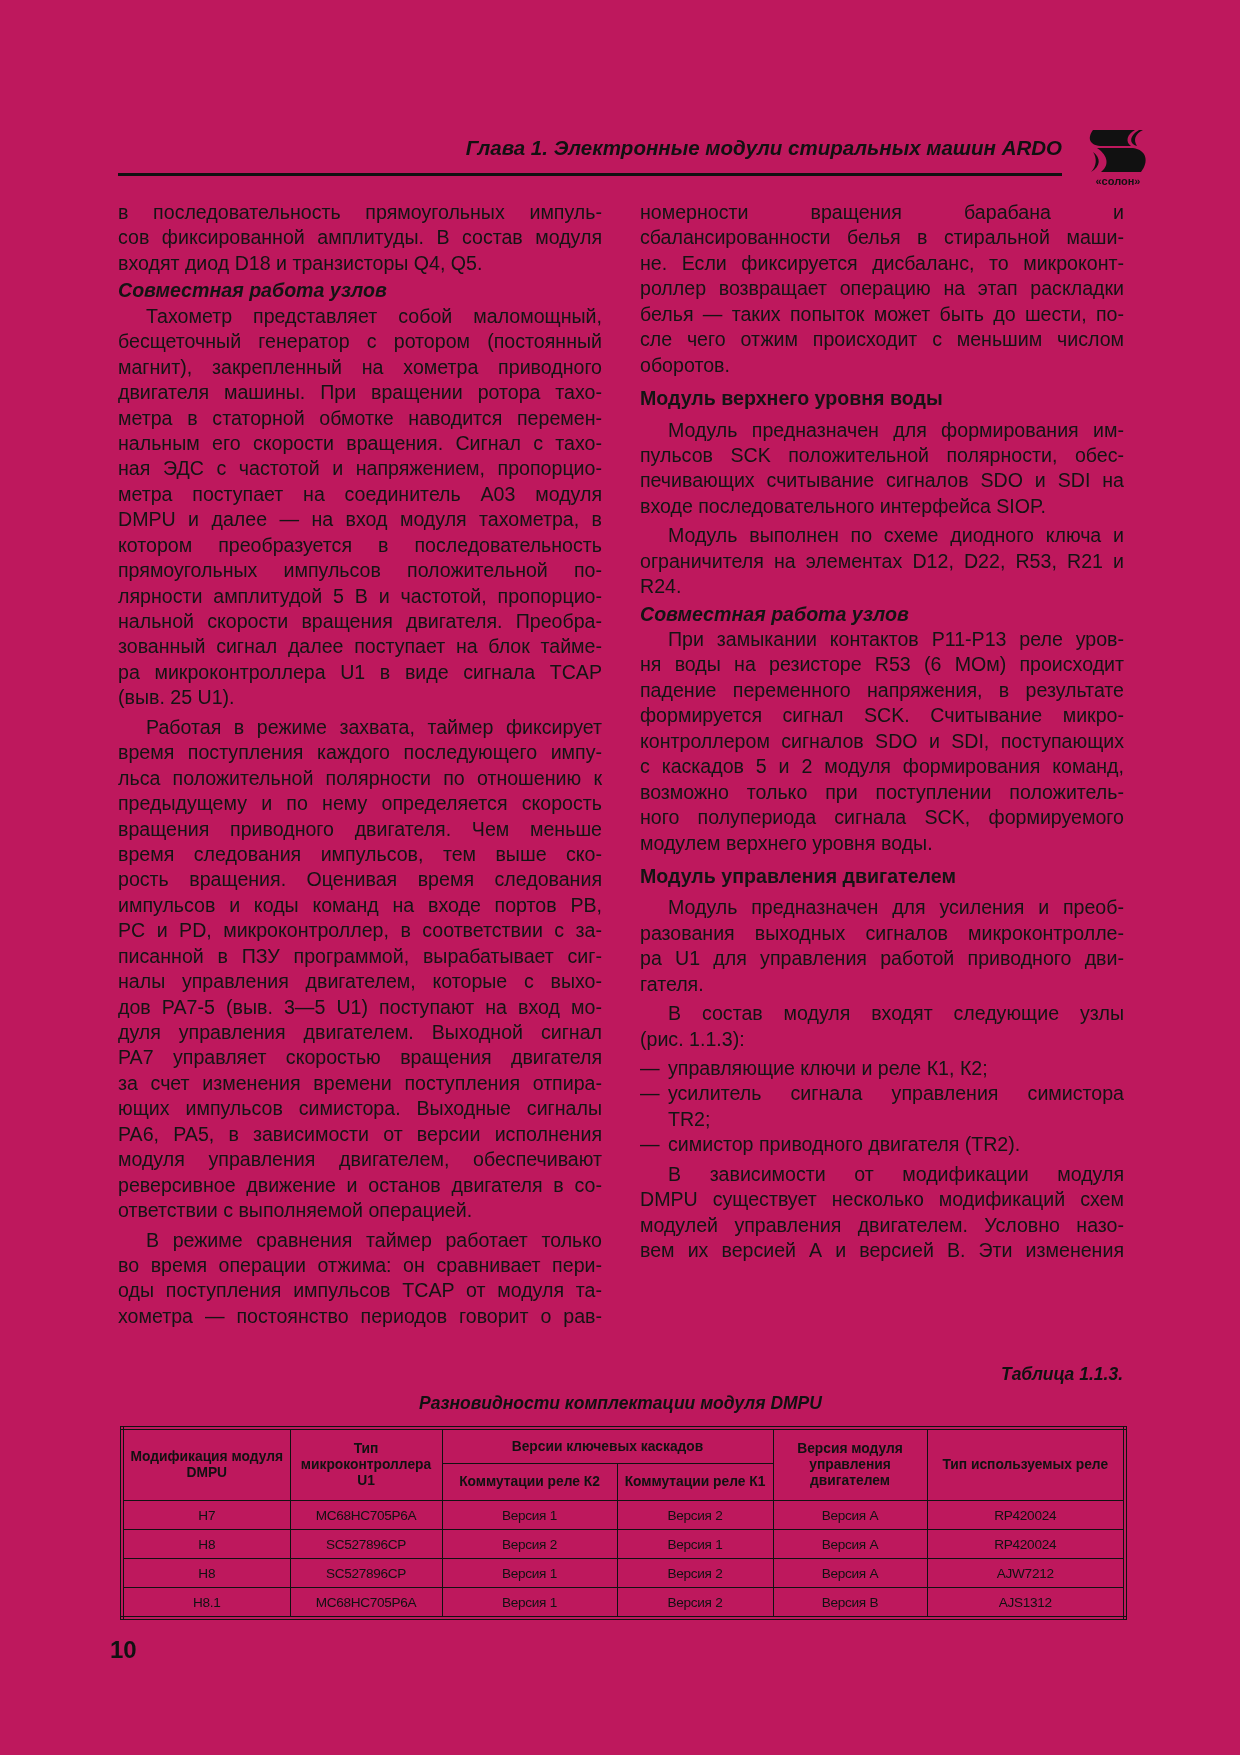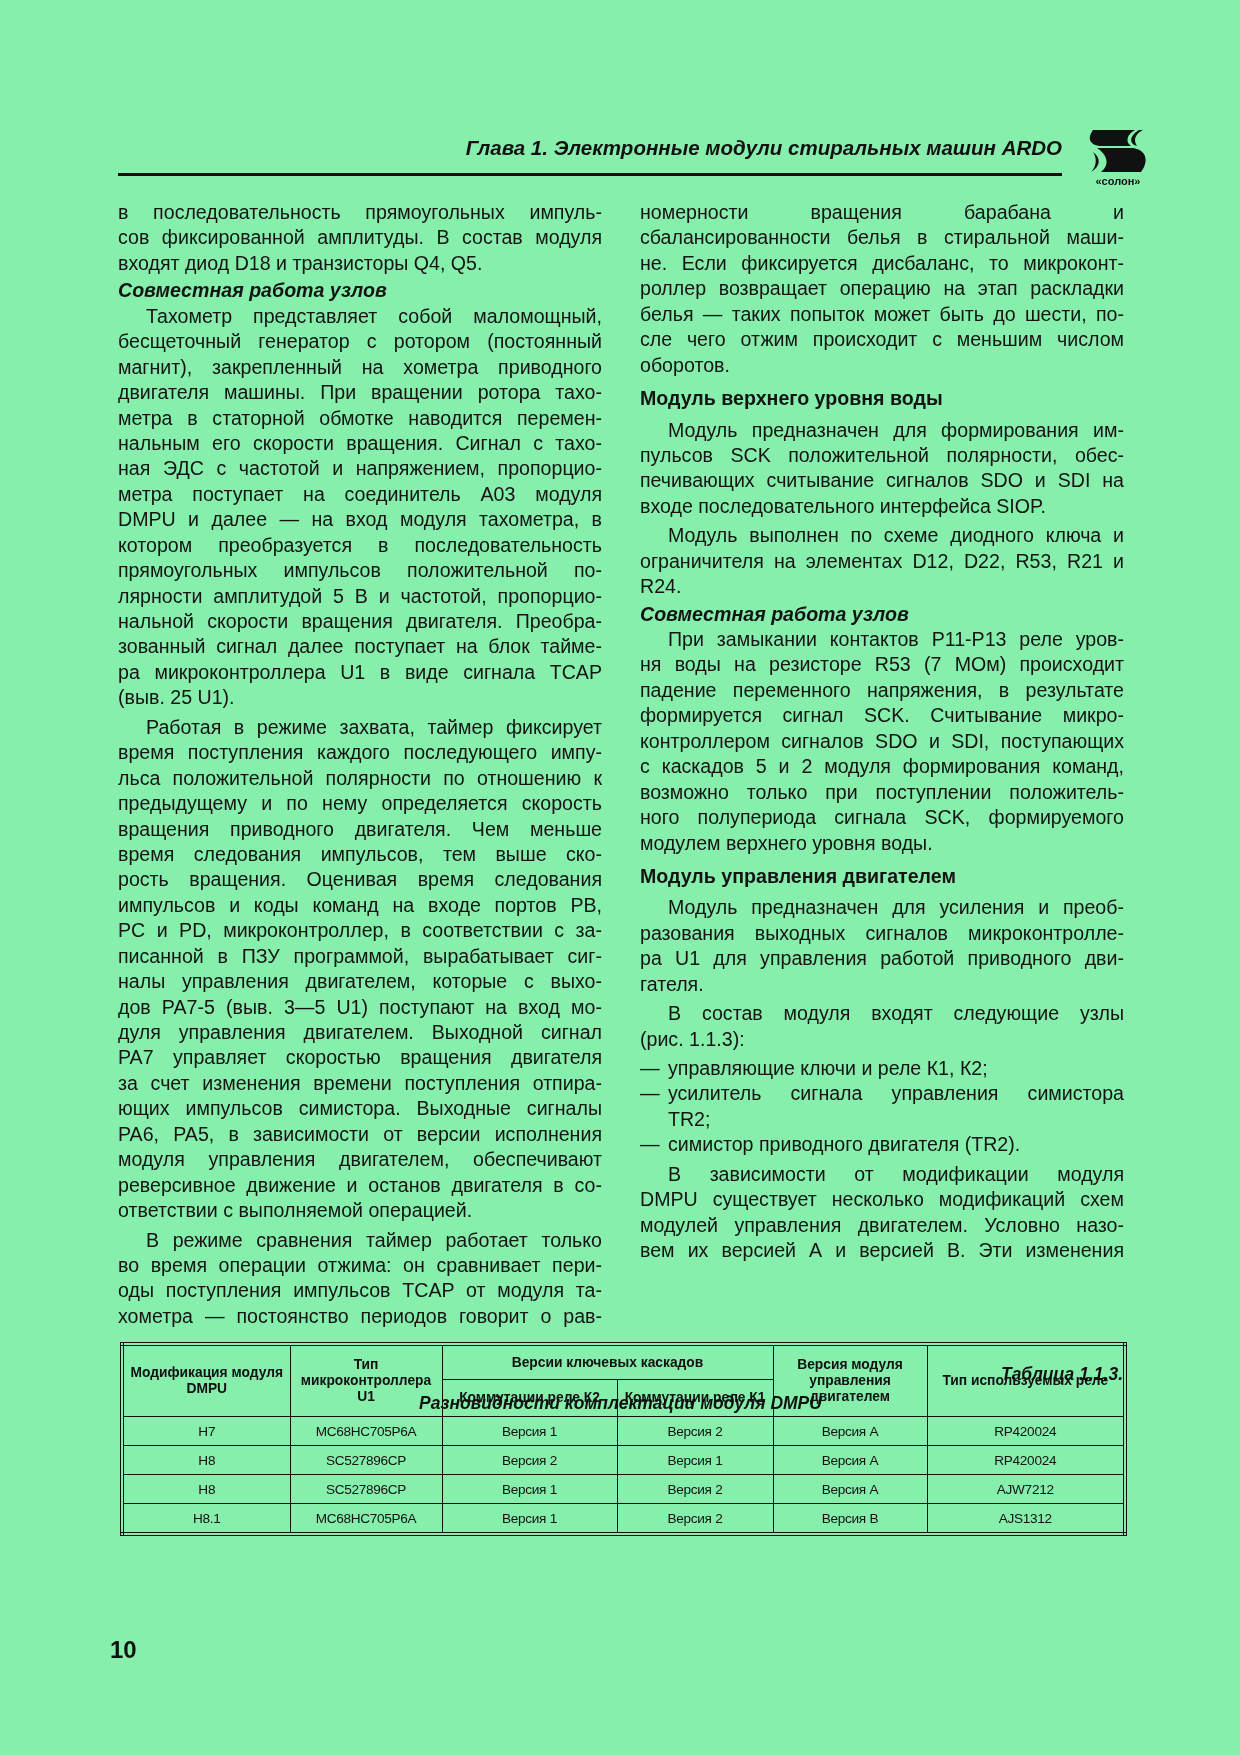--- a/index.html
+++ b/index.html
@@ -1,17 +1,17 @@
 <!DOCTYPE html>
 <html><head>
 <meta charset="utf-8">
 <style>
   html, body { margin: 0; padding: 0; background: #ffffff; }
   body { width: 1240px; height: 1755px; position: relative; overflow: hidden; color: #111; }
-  .page { position: absolute; left: 0; top: 0; width: 1240px; height: 1755px; background: #86efac; }
+  .page { position: absolute; left: 0; top: 0; width: 1240px; height: 1755px; background: #be185d; }
   .running-head {
     position: absolute; left: 118px; top: 136px; width: 944px;
     text-align: right; font-family: "Liberation Sans", sans-serif;
     font-weight: bold; font-style: italic; font-size: 20.5px; color: #111;
     white-space: nowrap;
   }
   .head-rule { position: absolute; left: 118px; top: 173px; width: 944px; height: 3px; background: #111; }
   .logo { position: absolute; left: 1083px; top: 128px; width: 70px; height: 62px; }
   .logo-text {
     position: absolute; left: 1082px; top: 175px; width: 72px; text-align: center;
@@ -34,21 +34,21 @@
   .bullet .btext { flex: 1; }
   .table-caption-num {
     position: absolute; left: 640px; top: 1364px; width: 483px; text-align: right;
     font-family: "Liberation Sans", sans-serif; font-weight: bold; font-style: italic; font-size: 17.5px;
   }
   .table-caption-title {
     position: absolute; left: 118px; top: 1393px; width: 1005px; text-align: center;
     font-family: "Liberation Sans", sans-serif; font-weight: bold; font-style: italic; font-size: 17.5px;
   }
   table.dmpu {
-    position: absolute; left: 120px; top: 1342px; width: 1003px;
+    position: absolute; left: 120px; top: 1426px; width: 1003px;
     border-collapse: collapse; border: 4px double #111;
     font-family: "Liberation Sans", sans-serif; color: #111;
     table-layout: fixed;
   }
   table.dmpu th, table.dmpu td { border: 1px solid #111; text-align: center; padding: 0 3px; }
   table.dmpu th { font-weight: bold; font-size: 13.8px; line-height: 16px; }
   table.dmpu td { font-size: 13.6px; height: 28px; letter-spacing: -0.3px; }
   table.dmpu tr.h1 th { height: 33px; }
   table.dmpu tr.h2 th { height: 36px; }
   .page-num {
@@ -133,21 +133,21 @@
       <span class="line indent">Модуль предназначен для формирования им-</span>
       <span class="line">пульсов SCK положительной полярности, обес-</span>
       <span class="line">печивающих считывание сигналов SDO и SDI на</span>
       <span class="line last">входе последовательного интерфейса SIOP.</span>
       <span class="para-gap"></span>
       <span class="line indent">Модуль выполнен по схеме диодного ключа и</span>
       <span class="line">ограничителя на элементах D12, D22, R53, R21 и</span>
       <span class="line last">R24.</span>
       <span class="subhead">Совместная работа узлов</span>
       <span class="line indent">При замыкании контактов P11-P13 реле уров-</span>
-      <span class="line">ня воды на резисторе R53 (7 МОм) происходит</span>
+      <span class="line">ня воды на резисторе R53 (6 МОм) происходит</span>
       <span class="line">падение переменного напряжения, в результате</span>
       <span class="line">формируется сигнал SCK. Считывание микро-</span>
       <span class="line">контроллером сигналов SDO и SDI, поступающих</span>
       <span class="line">с каскадов 5 и 2 модуля формирования команд,</span>
       <span class="line">возможно только при поступлении положитель-</span>
       <span class="line">ного полупериода сигнала SCK, формируемого</span>
       <span class="line last">модулем верхнего уровня воды.</span>
       <span class="section-head">Модуль управления двигателем</span>
       <span class="line indent">Модуль предназначен для усиления и преоб-</span>
       <span class="line">разования выходных сигналов микроконтролле-</span>

